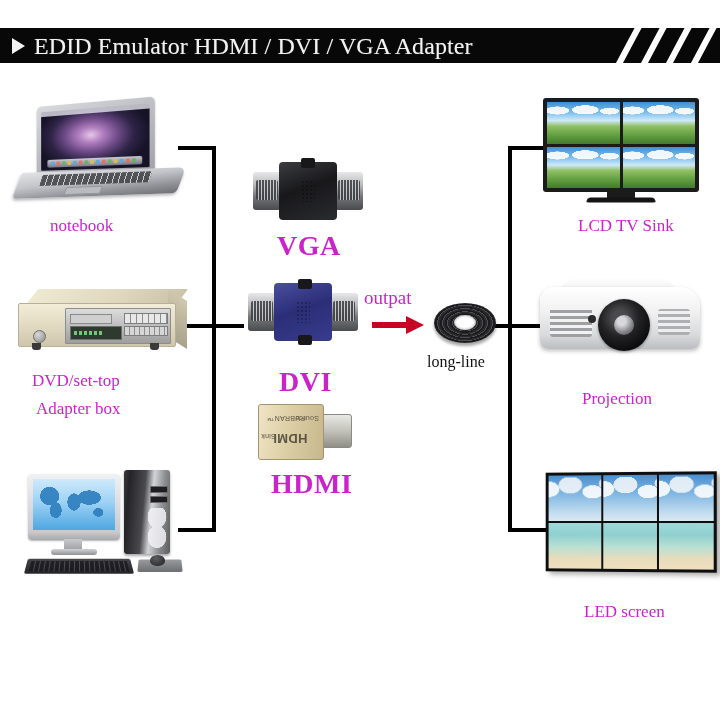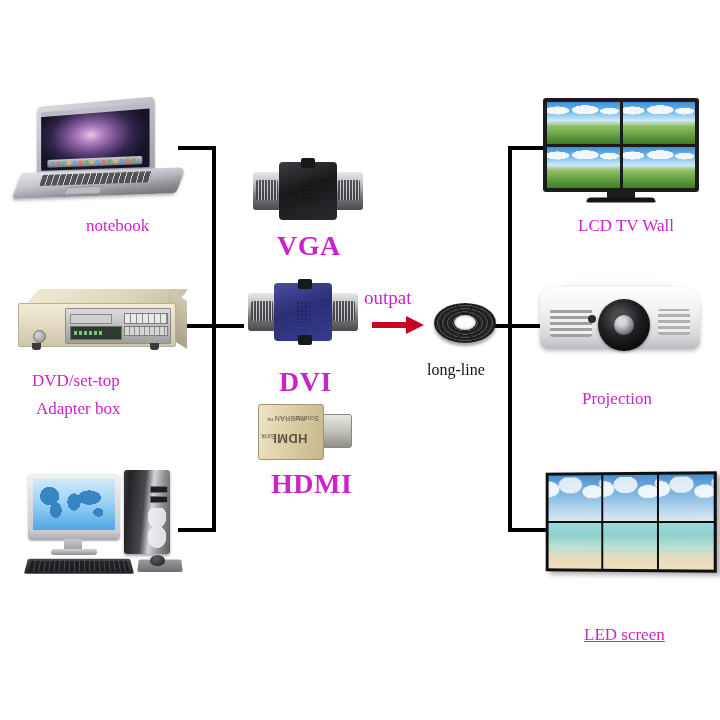--- a/index.html
+++ b/index.html
@@ -483,20 +483,32 @@
   }
   .led-cell.bot {
     background: linear-gradient(180deg, #9fd9da 0%, #8fd0cf 26%, #b9e0d4 52%, #e8dcbb 78%, #efe0bf 100%);
   }
 </style>
 </head>
 <body>
 
 <div id="page">
 
+  <div class="header-bar">
+    <div class="header-inner">
+      <div class="header-triangle"></div>
+      <div class="header-title">EDID Emulator HDMI / DVI / VGA  Adapter</div>
+    </div>
+    <div class="slashes">
+      <div class="slash" style="right:88px;"></div>
+      <div class="slash" style="right:63px;"></div>
+      <div class="slash" style="right:38px;"></div>
+      <div class="slash" style="right:13px;"></div>
+    </div>
+  </div>
 
   <div class="line-v" style="left:212px; top:146px; height:386px;"></div>
   <div class="line-h" style="left:178px; top:146px; width:38px;"></div>
   <div class="line-h" style="left:178px; top:324px; width:38px;"></div>
   <div class="line-h" style="left:178px; top:528px; width:38px;"></div>
   <div class="line-h" style="left:212px; top:324px; width:32px;"></div>
 
   <div class="line-v" style="left:508px; top:146px; height:386px;"></div>
   <div class="line-h" style="left:508px; top:146px; width:38px;"></div>
   <div class="line-h" style="left:508px; top:324px; width:38px;"></div>
@@ -508,21 +520,21 @@
       <div class="lt-screen">
         <div class="lt-menubar"></div>
         <div class="lt-dock"></div>
       </div>
     </div>
     <div class="lt-base">
       <div class="lt-keys"></div>
       <div class="lt-pad"></div>
     </div>
   </div>
-  <div class="label lbl-md" style="left:50px; top:215px;margin-left:36px;">notebook</div>
+  <div class="label lbl-md" style="left:50px; top:215px;">notebook</div>
 
   <div class="device dvd" style="left:18px; top:289px;">
     <div class="dvd-top"></div>
     <div class="dvd-side"></div>
     <div class="dvd-front">
       <div class="dvd-knob"></div>
       <div class="dvd-panel">
         <div class="dvd-tray"></div>
         <div class="dvd-disp"></div>
         <div class="dvd-btns"></div>
@@ -593,35 +605,35 @@
 
   <div class="arrow" style="left:372px; top:316px; width:54px;">
     <div class="arrow-shaft"></div>
     <div class="arrow-head"></div>
   </div>
 
   <div class="device coil" style="left:434px; top:303px;">
     <div class="coil-ring"></div>
     <div class="coil-hole"></div>
   </div>
-  <div class="label lbl-sm black" style="left:427px; top:360px; font-size:16px;">long-line</div>
+  <div class="label lbl-sm black" style="left:427px; top:352px; font-size:16px;">long-line</div>
 
   <div class="device tvwall" style="left:543px; top:98px;">
     <div class="tv-bezel">
       <div class="tv-grid">
         <div class="tv-cell"></div>
         <div class="tv-cell"></div>
         <div class="tv-cell"></div>
         <div class="tv-cell"></div>
       </div>
     </div>
     <div class="tv-stand-neck"></div>
     <div class="tv-stand-base"></div>
   </div>
-  <div class="label lbl-md" style="left:578px; top:215px;">LCD TV Wall</div>
+  <div class="label lbl-md" style="left:578px; top:215px;">LCD TV Sink</div>
 
   <div class="device proj" style="left:536px; top:277px;">
     <div class="proj-top"></div>
     <div class="proj-body"></div>
     <div class="proj-vent"></div>
     <div class="proj-vent2"></div>
     <div class="proj-dot"></div>
     <div class="proj-lens-out"></div>
     <div class="proj-lens-in"></div>
   </div>
@@ -632,16 +644,16 @@
       <div class="led-grid">
         <div class="led-cell top"></div>
         <div class="led-cell top"></div>
         <div class="led-cell top"></div>
         <div class="led-cell bot"></div>
         <div class="led-cell bot"></div>
         <div class="led-cell bot"></div>
       </div>
     </div>
   </div>
-  <div class="label lbl-md" style="left:584px; top:624px;text-decoration:underline;">LED screen</div>
+  <div class="label lbl-md" style="left:584px; top:601px;">LED screen</div>
 
 
 </div>
 
 </body></html>

